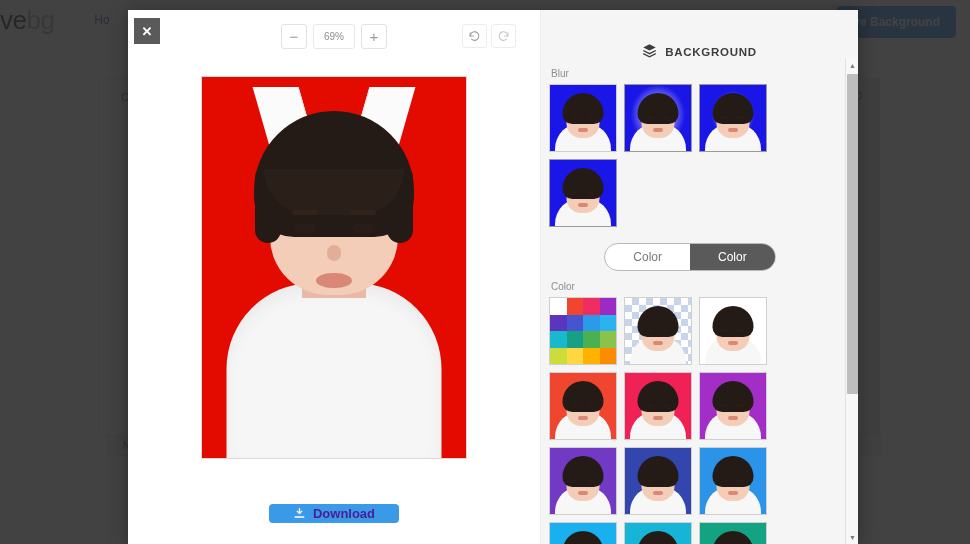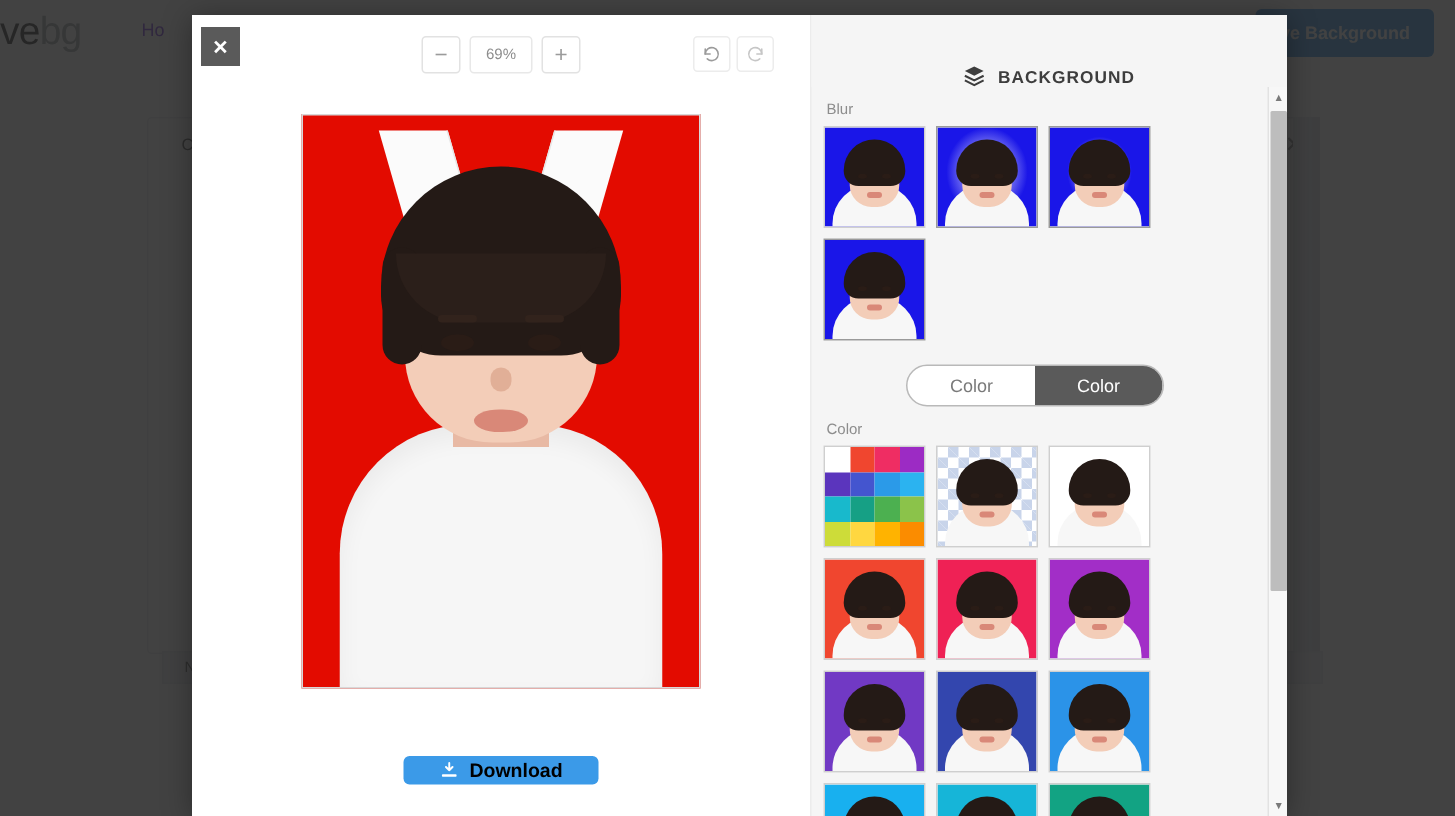--- a/index.html
+++ b/index.html
@@ -159,21 +159,21 @@
     position:absolute; left:50%; transform:translateX(-50%);
     top:196px; width:36px; height:15px;
     background:#d98878; border-radius:18px/8px;
   }
 
   #download-row {
     height:62px; display:flex; align-items:center; justify-content:center;
     flex-shrink:0;
   }
   #download-btn {
-    background:#3b9ae8; color:#000000; border-radius:4px;
+    background:#3b9ae8; color:#4c1d95; border-radius:4px;
     padding:2px 24px; font-size:13px; font-weight:bold;
     display:flex; align-items:center; gap:7px; cursor:pointer;justify-content:space-between;
   }
 
   
   #side-panel {
     width:318px; background:#f5f5f5; position:relative;
     display:flex; flex-direction:column; border-left:1px solid #ececec;
   }
   #tabs { display:flex; height:48px; flex-shrink:0; background:#f5f5f5; }

